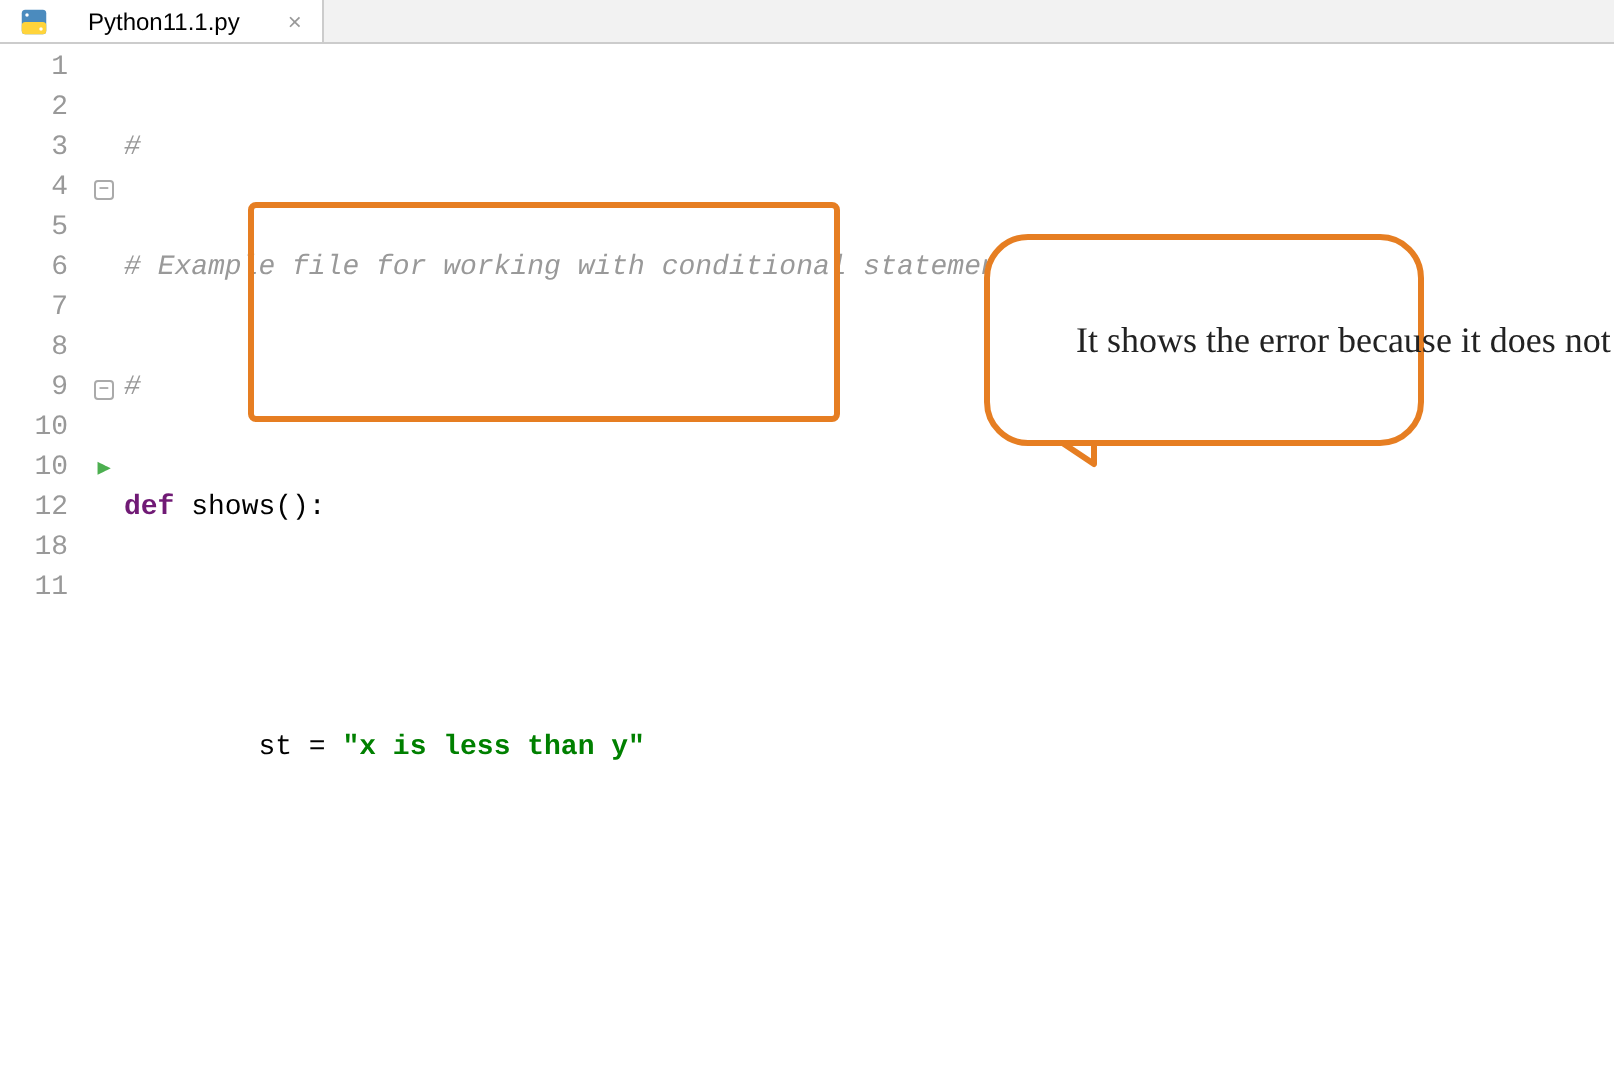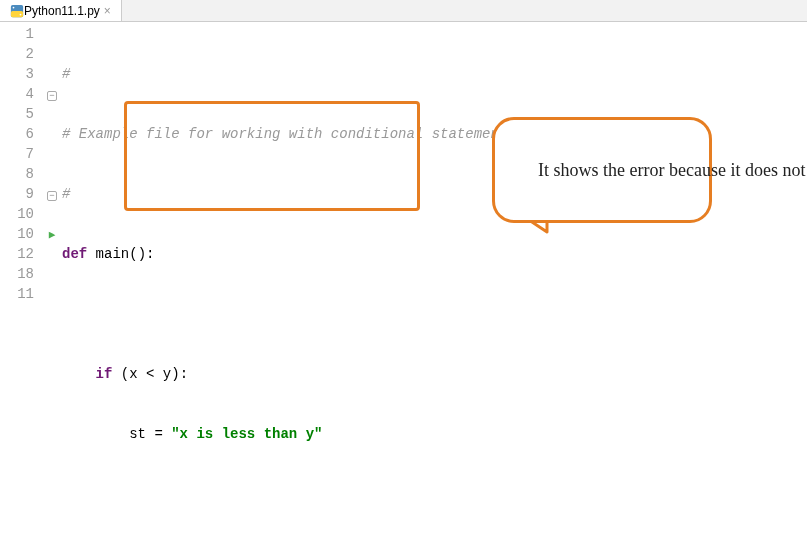--- a/index.html
+++ b/index.html
@@ -1,18 +1,18 @@
 <!DOCTYPE html>
 <html><head>
 <meta charset="utf-8">
 <style>
 * { margin: 0; padding: 0; box-sizing: border-box; }
 body { font-family: sans-serif; font-size: 12px; background: #fff; color: #000; width: 807px; }
 .tab-bar { display: flex; border-bottom: 1px solid #ccc; background: #f2f2f2; height: 22px; }
-.tab { display: flex; align-items: center; padding: 2px 10px; background: #fff; border-right: 1px solid #ccc; gap: 0; }
+.tab { display: flex; align-items: center; padding: 2px 10px; background: #fff; border-right: 1px solid #ccc; gap: 20px; }
 .editor-area { display: flex; background: #fff; }
 .gutter { width: 42px; text-align: right; color: #999; font-family: 'Courier New', monospace; font-size: 14px; padding-right: 8px; padding-top: 2px; line-height: 20px; }
 .gutter-line { height: 20px; }
 .fold-col { width: 20px; font-family: 'Courier New', monospace; font-size: 14px; padding-top: 2px; line-height: 20px; color: #aaa; text-align: center; position: relative; }
 .fold-line { height: 20px; position: relative; }
 .fold-minus { border: 1px solid #aaa; width: 10px; height: 10px; display: inline-flex; align-items: center; justify-content: center; font-size: 9px; line-height: 8px; color: #888; border-radius: 2px; margin-top: 4px; cursor: pointer; }
 .run-gutter-icon { color: #4caf50; font-size: 11px; }
 .code { font-family: 'Courier New', monospace; font-size: 14px; line-height: 20px; padding-top: 2px; white-space: pre; position: relative; flex: 1; }
 .code-line { height: 20px; }
 .c-comment { color: #999; font-style: italic; }
@@ -76,23 +76,22 @@
     <div class="fold-line"></div>
     <div class="fold-line"><span class="run-gutter-icon">▶</span></div>
     <div class="fold-line"></div>
       <div class="fold-line"></div>
       <div class="fold-line"></div>
   </div>
   <div class="code">
     <div class="code-line"><span class="c-comment">#</span></div>
     <div class="code-line"><span class="c-comment"><span># </span><span>Example file for working with conditional statement</span></span></div>
     <div class="code-line"><span class="c-comment">#</span></div>
-    <div class="code-line"><span class="c-kw">def</span><span> main():</span></div>
+    <div class="code-line"><span class="c-kw">def</span><span> shows():</span></div>
     <div class="code-line"></div>
-    <div class="code-line"><span>    </span><span class="c-kw">if</span><span> (x &lt; y):</span></div>
     <div class="code-line"><span>        st = </span><span class="c-str">"x is less than y"</span></div>
     
     
     
     
     
     
 
     <div class="highlight-box highlight-code"></div>
 

